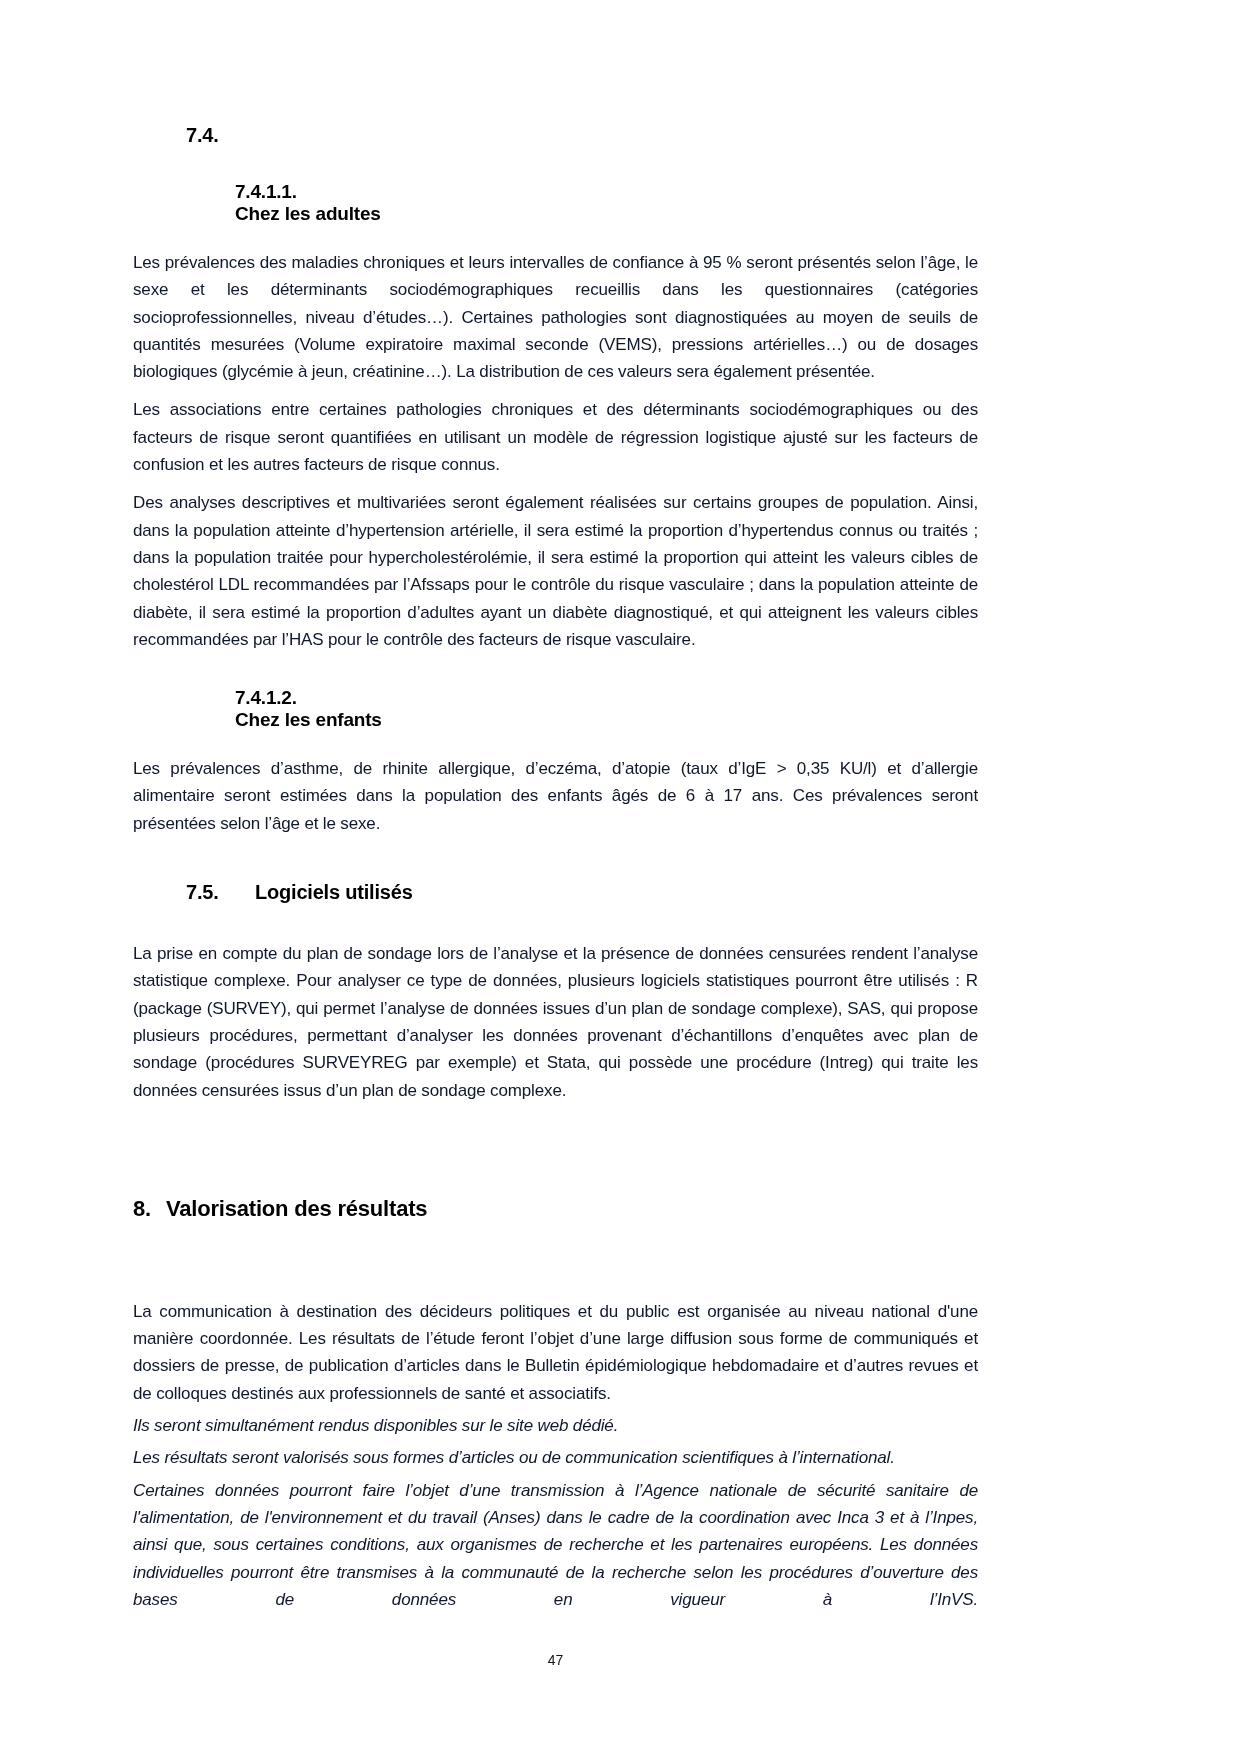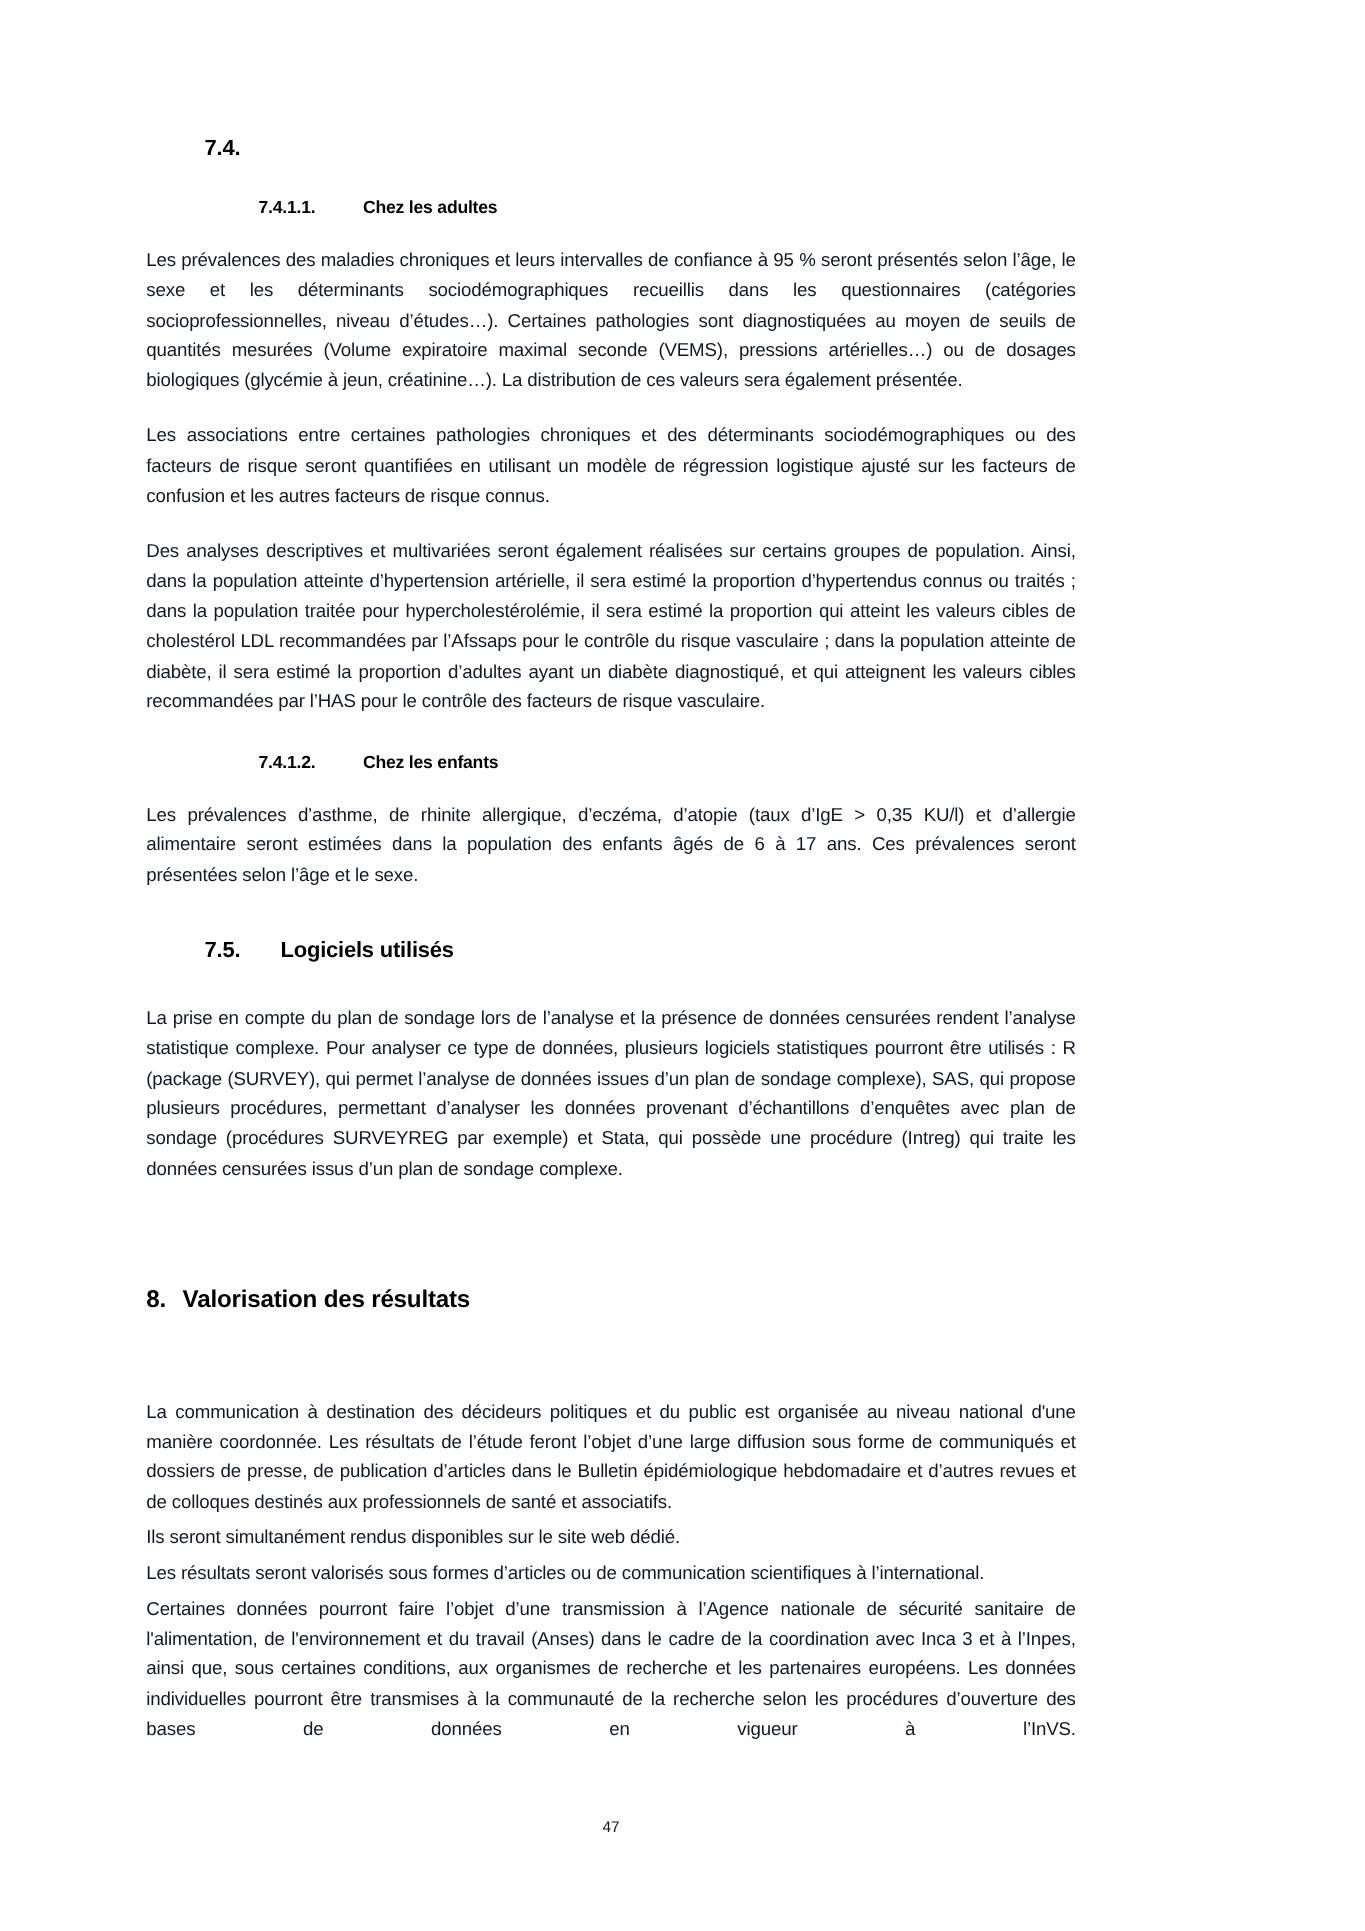--- a/index.html
+++ b/index.html
@@ -17,39 +17,39 @@
   .content {
     position: absolute;
     left: 133px;
     top: 124px;
     width: 845px;
   }
   .heading { display: flex; font-weight: 700; color: #000; letter-spacing: -0.2px; }
   .heading .num { flex: none; }
   .h-l2 { margin-left: 53px; font-size: 20px; }
   .h-l2 .num { width: 69px; }
-  .h-l3 { margin-left: 102px; font-size: 16px; }
+  .h-l3 { margin-left: 102px; font-size: 19px; flex-direction: column; }
   .h-l3 .num { width: 95px; }
   .h-l1 { margin-left: 0; font-size: 22px; }
   .h-l1 .num { width: 33px; }
 
   p.body {
     font-size: 17px;
     line-height: 27.3px;
     text-align: justify;
     letter-spacing: -0.15px;
     color: #0f172a;
   }
   .justify-last { text-align-last: justify; }
 
   
   .mt-h3      { margin-top: 34px; }
   .mt-para    { margin-top: 24px; }
-  .mt-para-s  { margin-top: 23px; }
-  .mt-para-xs { margin-top: 5px; }
+  .mt-para-s  { margin-top: 11px; }
+  .mt-para-xs { margin-top: 5px; font-style: italic; }
   .mt-h2      { margin-top: 44px; }
   .mt-h1      { margin-top: 92px; }
   .mt-after-h2 { margin-top: 36px; }
   .mt-after-h1 { margin-top: 76px; }
 
   .page-number {
     position: absolute;
     left: 133px;
     width: 845px;
     top: 1652px;

